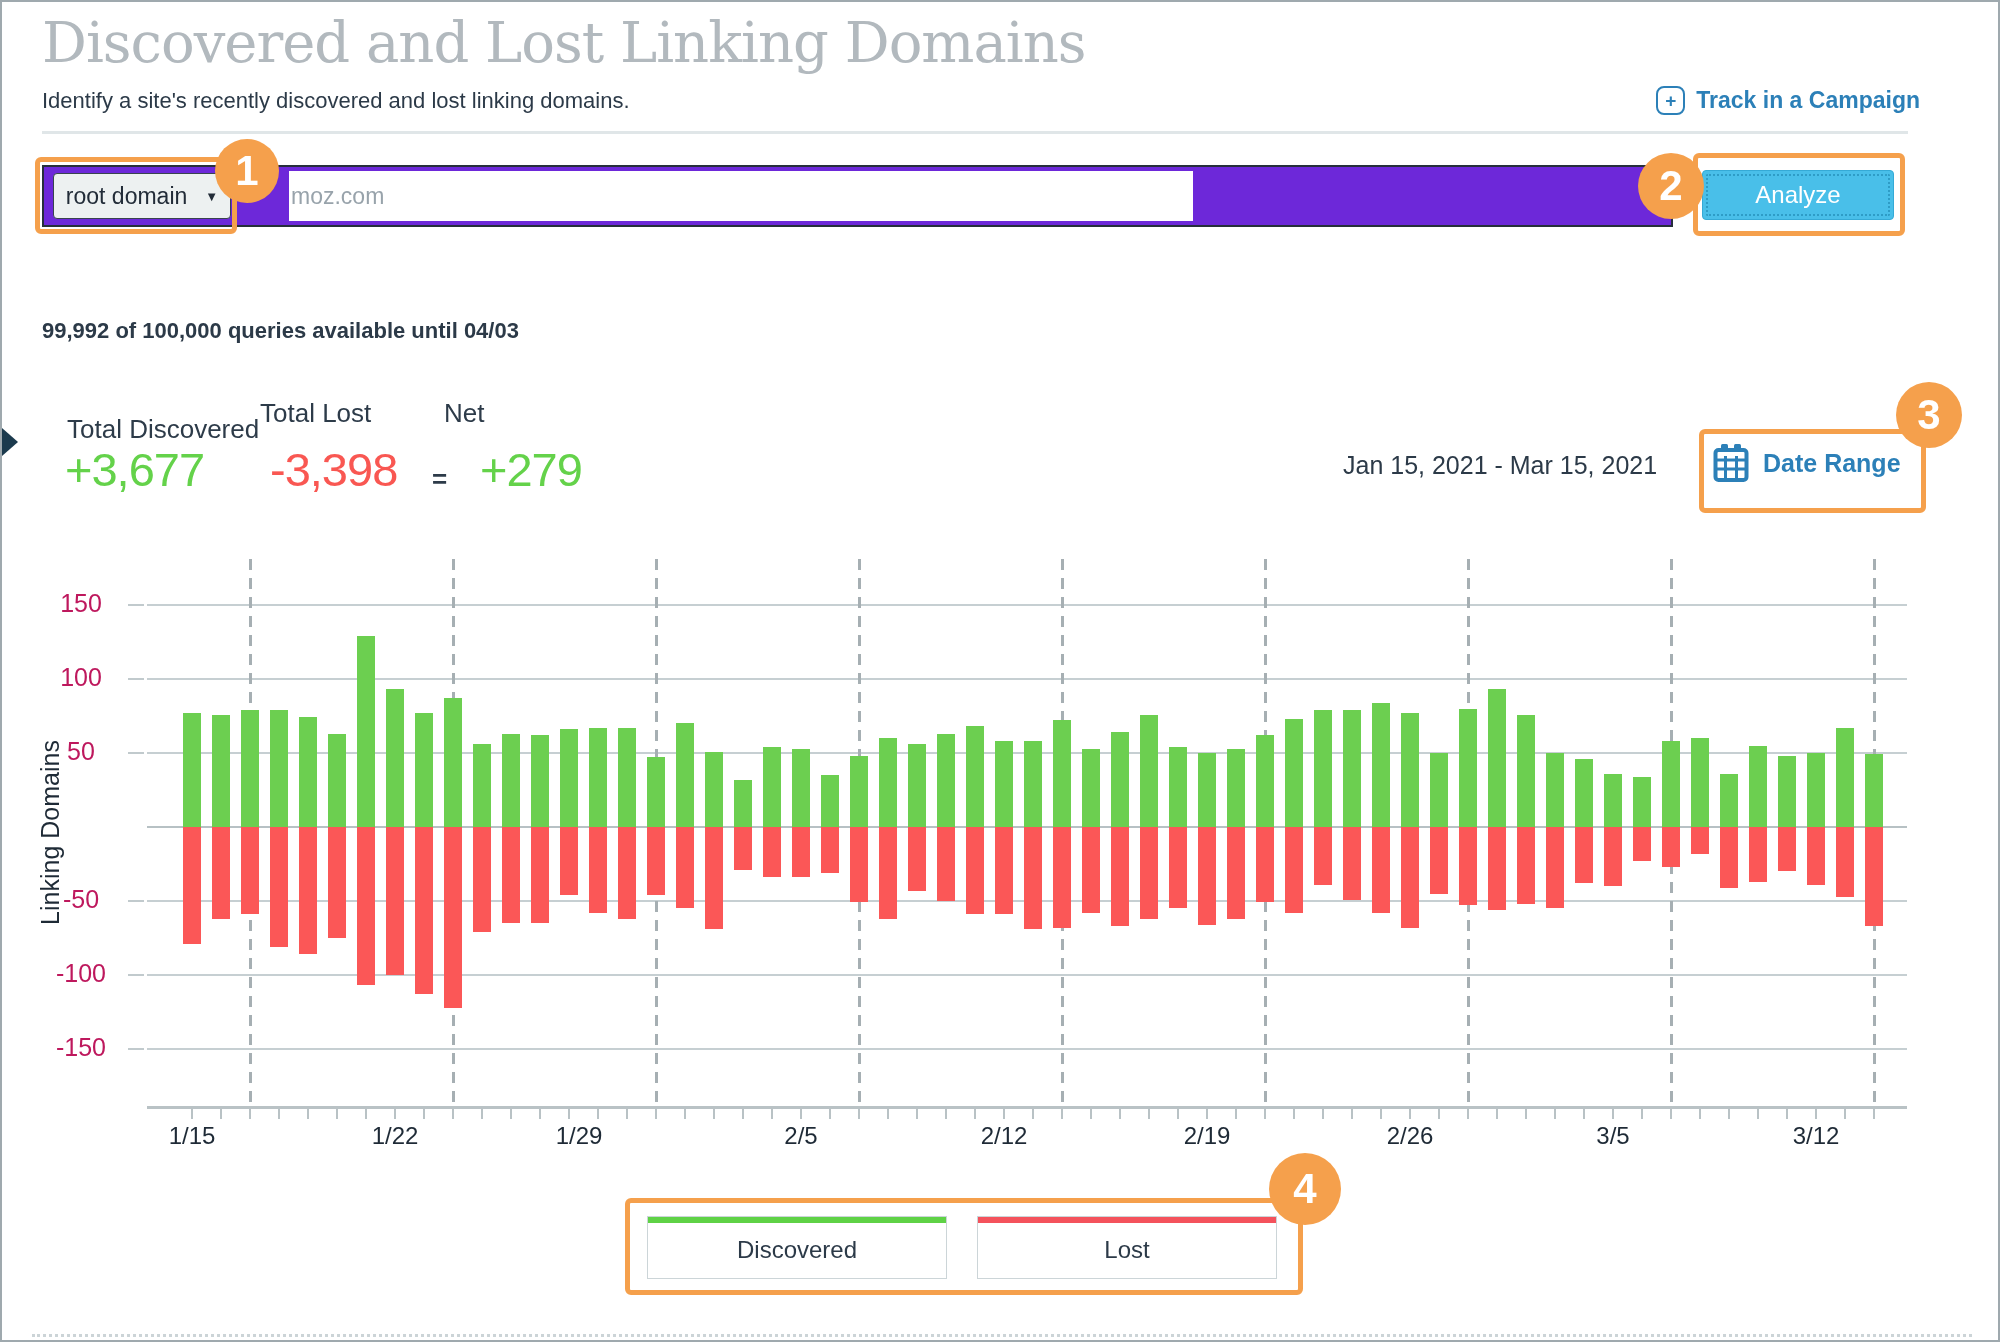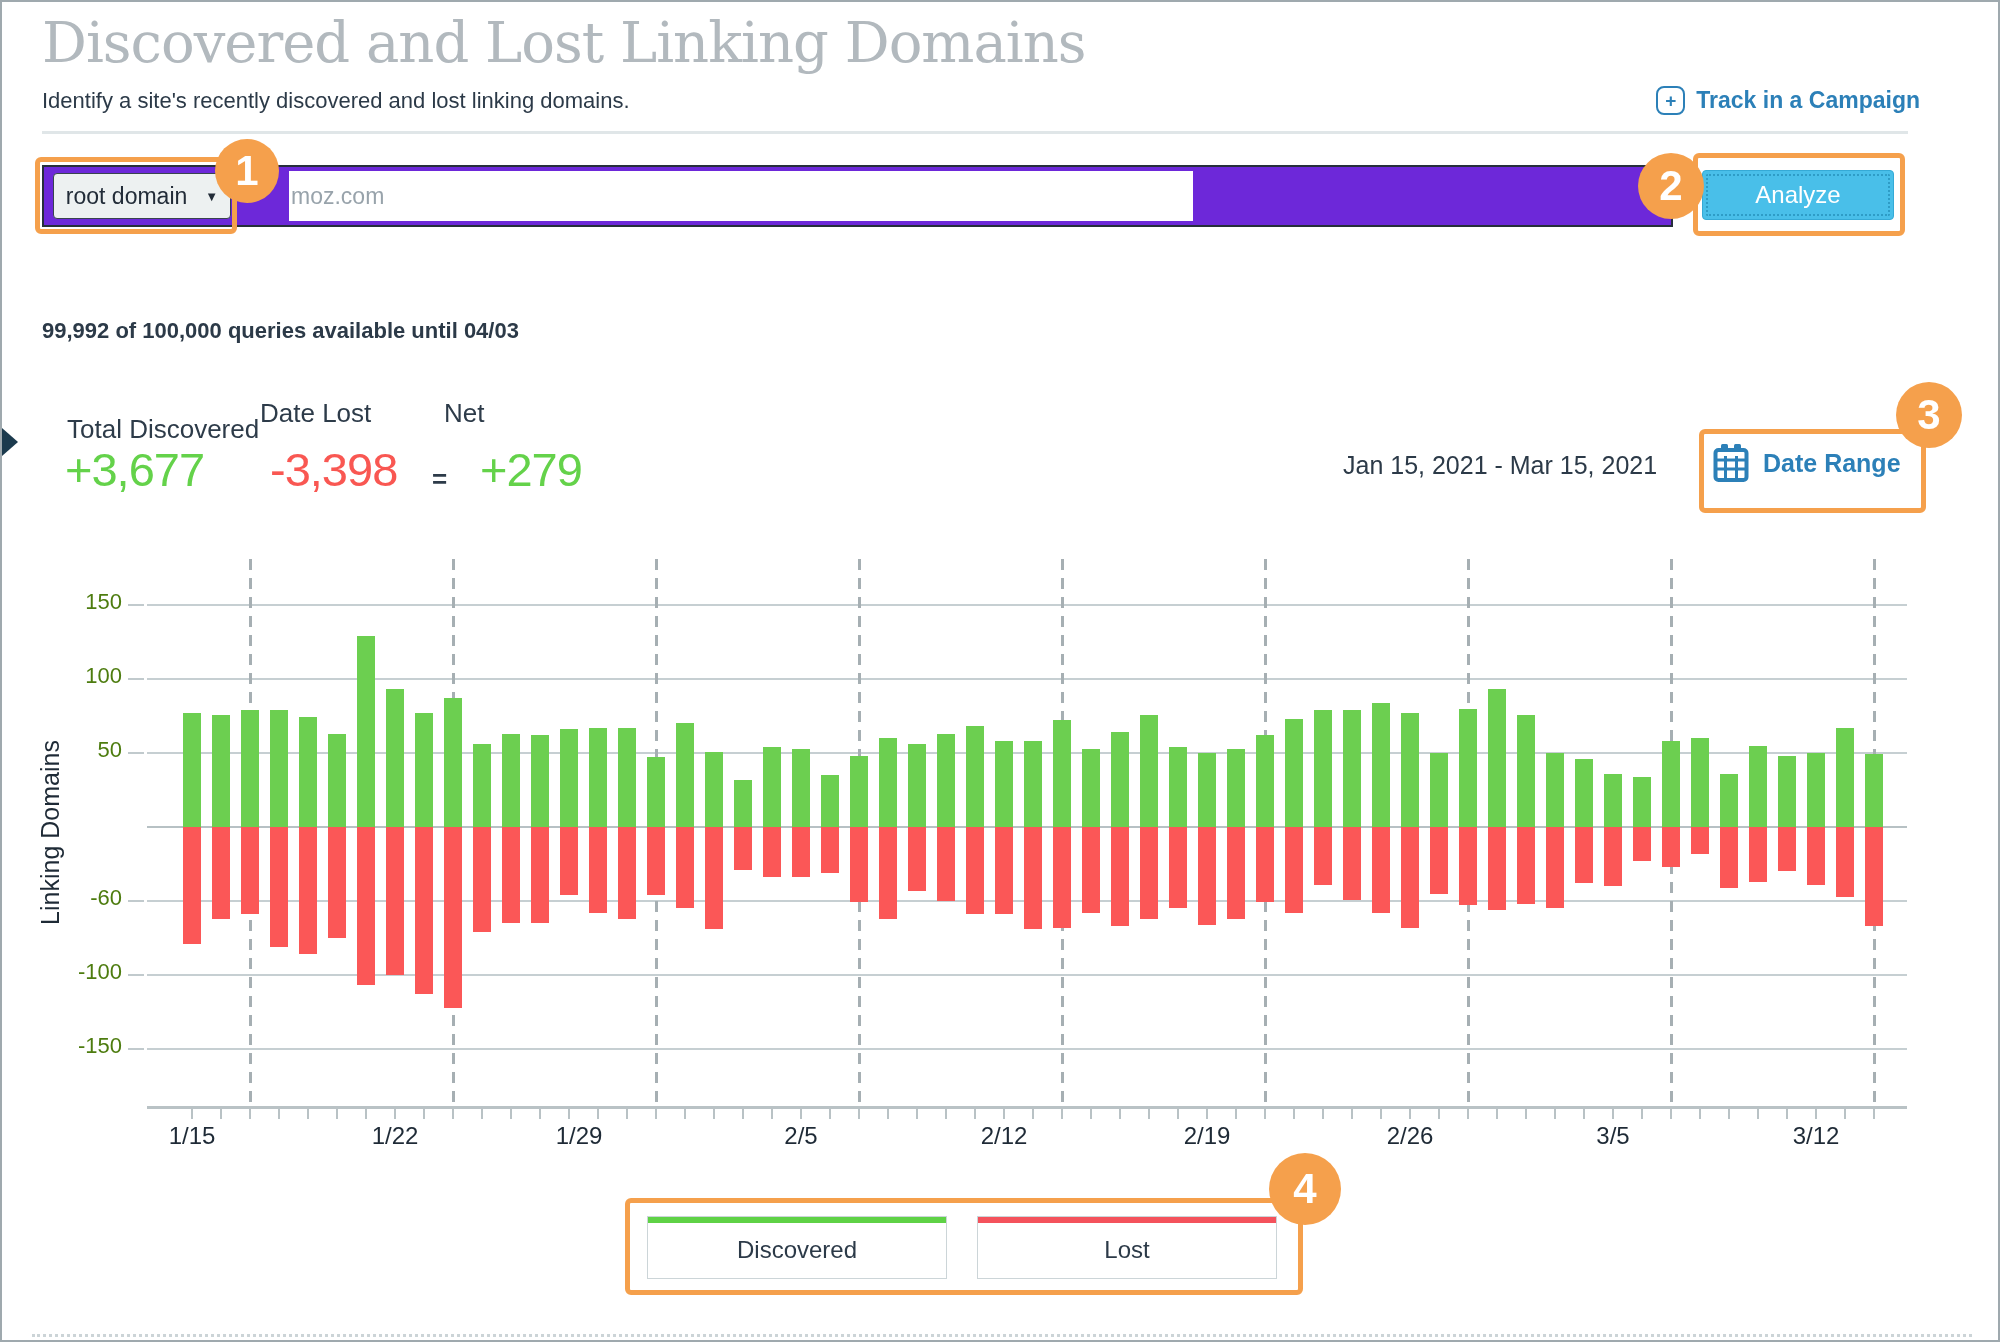--- a/index.html
+++ b/index.html
@@ -81,21 +81,21 @@
     color:#2c80b8;font-size:25px;font-weight:600;cursor:pointer;white-space:nowrap;
   }
 
   
   .y-axis-title{
     position:absolute;left:-62px;top:816px;font-size:25px;color:#1e2a36;
     transform:rotate(-90deg);transform-origin:center;width:220px;text-align:center;
   }
   .gridline{position:absolute;height:2px;background:#c6cfd2;}
   .gridline.zero{background:#b7c1c4;}
-  .ytick-label{position:absolute;width:82px;text-align:right;font-size:22px;color:#4d7c0f;}
+  .ytick-label{position:absolute;width:82px;text-align:center;font-size:25px;color:#be185d;}
   .ytick-dash{position:absolute;width:16px;height:2px;background:#c1cacd;}
   .vdash{position:absolute;width:3px;background:repeating-linear-gradient(to bottom,#a6afb3 0 11px,transparent 11px 19px);}
   .bar{position:absolute;}
   .bar.d{background:#6ccf50;}
   .bar.l{background:#fb5757;}
   .x-axis-line{position:absolute;height:3px;background:#b9c2c5;}
   .day-tick{position:absolute;width:2px;height:10px;background:#b9c2c5;}
   .xtick-label{position:absolute;width:90px;text-align:center;font-size:24px;color:#1e2a36;}
 
   
@@ -146,21 +146,21 @@
   <div class="hl-box" id="hl2"></div>
   <div class="badge" id="badge2">2</div>
 
   <div class="queries-note">99,992 of 100,000 queries available until 04/03</div>
 
   <div class="bookmark"></div>
 
   <div class="stat-label" style="left:65px;top:412px;">Total Discovered</div>
   <div class="stat-value green" style="left:63px;top:440px;">+3,677</div>
 
-  <div class="stat-label" style="left:258px;top:396px;">Date Lost</div>
+  <div class="stat-label" style="left:258px;top:396px;">Total Lost</div>
   <div class="stat-value red" style="left:268px;top:440px;">-3,398</div>
 
   <div class="equals">=</div>
 
   <div class="stat-label" style="left:442px;top:396px;">Net</div>
   <div class="stat-value green" style="left:478px;top:440px;">+279</div>
 
   <div class="date-text">Jan 15, 2021 - Mar 15, 2021</div>
 
   <div class="date-btn">
@@ -184,21 +184,21 @@
       <div class="ytick-label" style="left: 38px; top: 587px;">150</div>
       <div class="ytick-dash" style="left: 126px; top: 602px;"></div>
       <div class="gridline" style="left: 145px; top: 676px; width: 1760px;"></div>
       <div class="ytick-label" style="left: 38px; top: 661px;">100</div>
       <div class="ytick-dash" style="left: 126px; top: 676px;"></div>
       <div class="gridline" style="left: 145px; top: 750px; width: 1760px;"></div>
       <div class="ytick-label" style="left: 38px; top: 735px;">50</div>
       <div class="ytick-dash" style="left: 126px; top: 750px;"></div>
       <div class="gridline zero" style="left: 145px; top: 824px; width: 1760px;"></div>
       <div class="gridline" style="left: 145px; top: 898px; width: 1760px;"></div>
-      <div class="ytick-label" style="left: 38px; top: 883px;">-60</div>
+      <div class="ytick-label" style="left: 38px; top: 883px;">-50</div>
       <div class="ytick-dash" style="left: 126px; top: 898px;"></div>
       <div class="gridline" style="left: 145px; top: 972px; width: 1760px;"></div>
       <div class="ytick-label" style="left: 38px; top: 957px;">-100</div>
       <div class="ytick-dash" style="left: 126px; top: 972px;"></div>
       <div class="gridline" style="left: 145px; top: 1046px; width: 1760px;"></div>
       <div class="ytick-label" style="left: 38px; top: 1031px;">-150</div>
       <div class="ytick-dash" style="left: 126px; top: 1046px;"></div>
       <div class="vdash" style="left: 247px; top: 557px; height: 548px;"></div>
       <div class="vdash" style="left: 450px; top: 557px; height: 548px;"></div>
       <div class="vdash" style="left: 653px; top: 557px; height: 548px;"></div>

